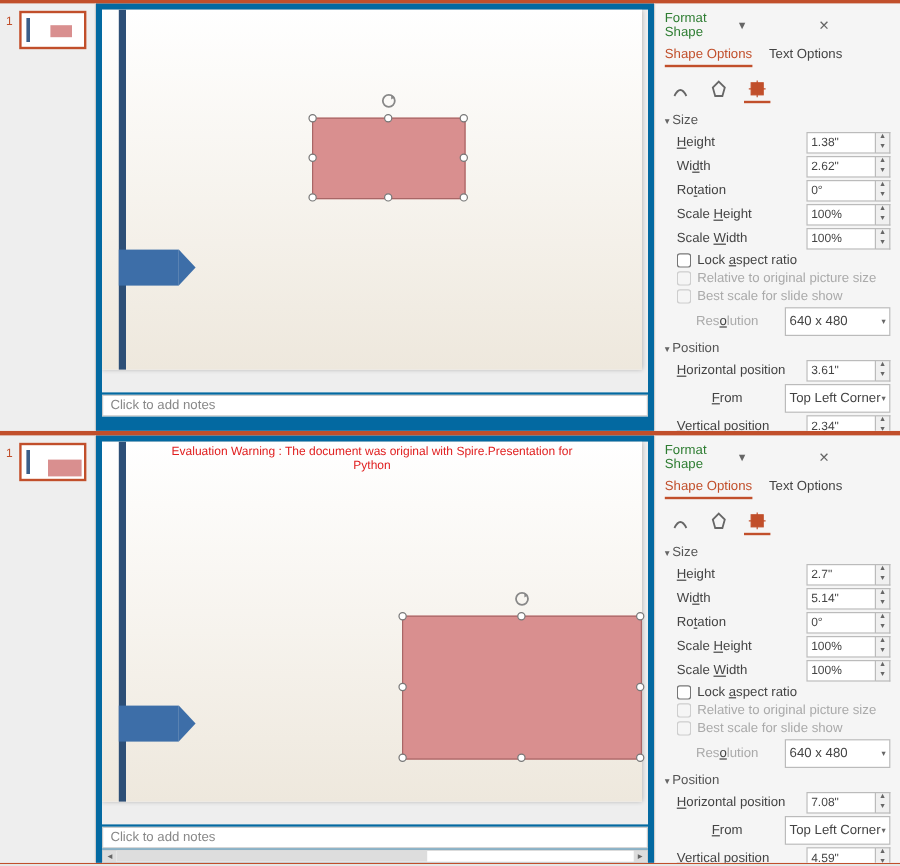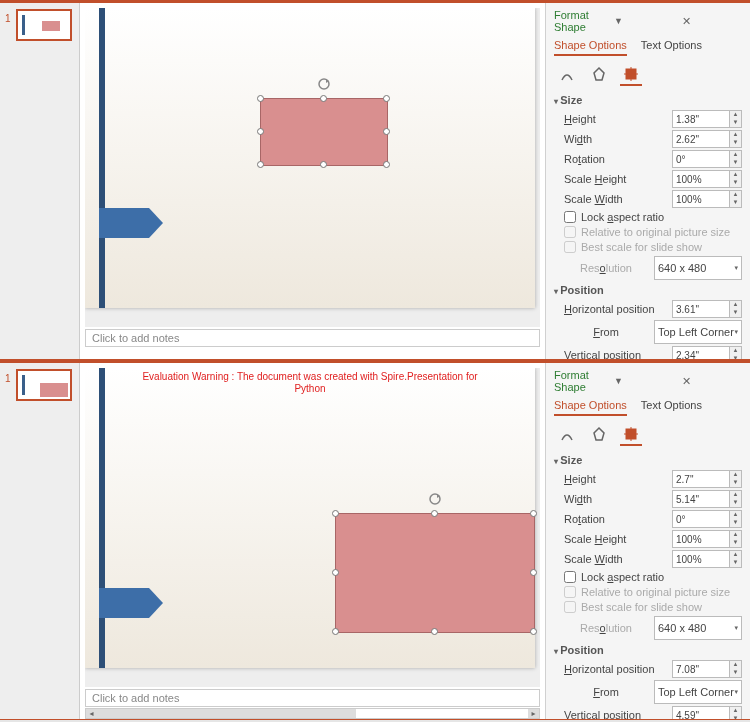--- a/index.html
+++ b/index.html
@@ -3,21 +3,21 @@
 <meta charset="utf-8">
 <style>
 *{box-sizing:border-box;margin:0;padding:0;font-family:"Segoe UI",Tahoma,sans-serif;font-size:11px;color:#444}
 body{background:#e6e6e6;width:750px}
 .half{position:relative;height:360px;border-top:3px solid #c14f2b;border-bottom:1px solid #c14f2b;background:#e6e6e6;display:flex}
 .thumbcol{width:80px;padding:6px 5px 0 5px;background:#eee;border-right:1px solid #ccc}
 .thumbnum{color:#c14f2b;font-size:10px;display:inline-block;vertical-align:top;margin-top:4px}
 .thumb{display:inline-block;width:56px;height:32px;background:#fff;border:2px solid #c14f2b;position:relative;margin-left:2px}
 .thumb .tbar{position:absolute;left:4px;top:4px;bottom:4px;width:3px;background:#3a5f8a}
 .thumb .trect{position:absolute;left:24px;top:10px;width:18px;height:10px;background:#d98f8f}
-.slidecol{flex:1;position:relative;background:#ffffff}
+.slidecol{flex:1;position:relative;background:#0369a1}
 .slidewrap{position:absolute;left:5px;right:5px;top:5px;bottom:32px;background:#eee;overflow:hidden}
 .slide{position:absolute;left:0;top:0;width:450px;height:300px;background:linear-gradient(#fff,#eee8dd);box-shadow:0 0 4px rgba(0,0,0,.3)}
 .slide .vbar{position:absolute;left:14px;top:0;bottom:0;width:6px;background:#2d4f77}
 .slide .arrow{position:absolute;left:14px;top:200px;width:50px;height:30px;background:#3d6ea8}
 .slide .arrow:after{content:"";position:absolute;right:-14px;top:0;border-top:15px solid transparent;border-bottom:15px solid transparent;border-left:14px solid #3d6ea8}
 .curve{position:absolute;border:1px solid #3d6ea8;border-color:transparent transparent transparent #3d6ea8;border-radius:50%;width:380px;height:900px}
 .c1{left:-110px;top:-150px;border-left-width:1px}
 .c2{left:-90px;top:-150px;border-left-width:2px;border-left-color:#2d4f77}
 .c3{left:-140px;top:-150px}
 .selrect{position:absolute;background:#d98f8f;border:1px solid #a86666}
@@ -36,21 +36,21 @@
 .ptitle .x{color:#666;font-size:11px;margin-left:4px;cursor:pointer}
 .ptitle .drop{color:#666;font-size:9px;margin-right:4px}
 .tabs{display:flex;gap:14px;margin-bottom:8px}
 .tab{font-size:11px;padding-bottom:3px}
 .tab.active{color:#c14f2b;border-bottom:2px solid #c14f2b}
 .iconrow{display:flex;gap:10px;margin-bottom:8px;padding-left:2px}
 .picon{width:22px;height:22px;display:flex;align-items:center;justify-content:center;border-bottom:2px solid transparent}
 .picon svg{display:block}
 .picon.active{border-bottom:2px solid #c14f2b}
 .picon.active svg *{stroke:#c14f2b;fill:#c14f2b}
-.section{font-weight:700;color:#555;margin:4px 0 4px 0;font-size:11px}
+.section{font-weight:400;color:#555;margin:4px 0 4px 0;font-size:11px}
 .section:before{content:"▾ ";font-size:8px;color:#666}
 .row{display:flex;align-items:center;margin:2px 0;padding-left:10px}
 .row label{flex:1;font-size:11px;color:#444}
 .row label u{text-decoration:underline}
 .row .val{width:58px;height:18px;border:1px solid #bbb;background:#fff;font-size:10px;padding:1px 3px;text-align:left}
 .row .spin{width:12px;height:18px;display:flex;flex-direction:column;border:1px solid #bbb;border-left:none;background:#f0f0f0}
 .row .spin div{flex:1;font-size:6px;text-align:center;line-height:7px;color:#666}
 .chkrow{display:flex;align-items:center;margin:3px 0 3px 10px;gap:5px}
 .chkrow input{width:12px;height:12px}
 .chkrow label{font-size:11px}
@@ -217,21 +217,21 @@
 <div class="half">
   <div class="thumbcol">
     <span class="thumbnum">1</span>
     <div class="thumb">
       <div class="tbar"></div><div class="trect" style="left:22px;top:12px;width:28px;height:14px"></div>
     </div>
   </div>
   <div class="slidecol">
     <div class="slidewrap">
       <div class="slide">
-        <div class="warn">Evaluation Warning : The document was created with Spire.Presentation for Python</div>
+        <div class="warn">Evaluation Warning : The document was original with Spire.Presentation for Python</div>
         <div class="curve c1"></div>
           <div class="curve c2"></div>
           <div class="curve c3"></div>
         <div class="vbar"></div>
         <div class="arrow" style="top:220px"></div>
         <div class="selrect" style="left:250px;top:145px;width:200px;height:120px">
           <div class="rothandle">
               <svg width="14" height="14">
                 <circle cx="7" cy="7" r="5" fill="none" stroke="#888" stroke-width="1.5"></circle>
                 <path d="M9 2 L12 4 L9 6" fill="#888"></path>

